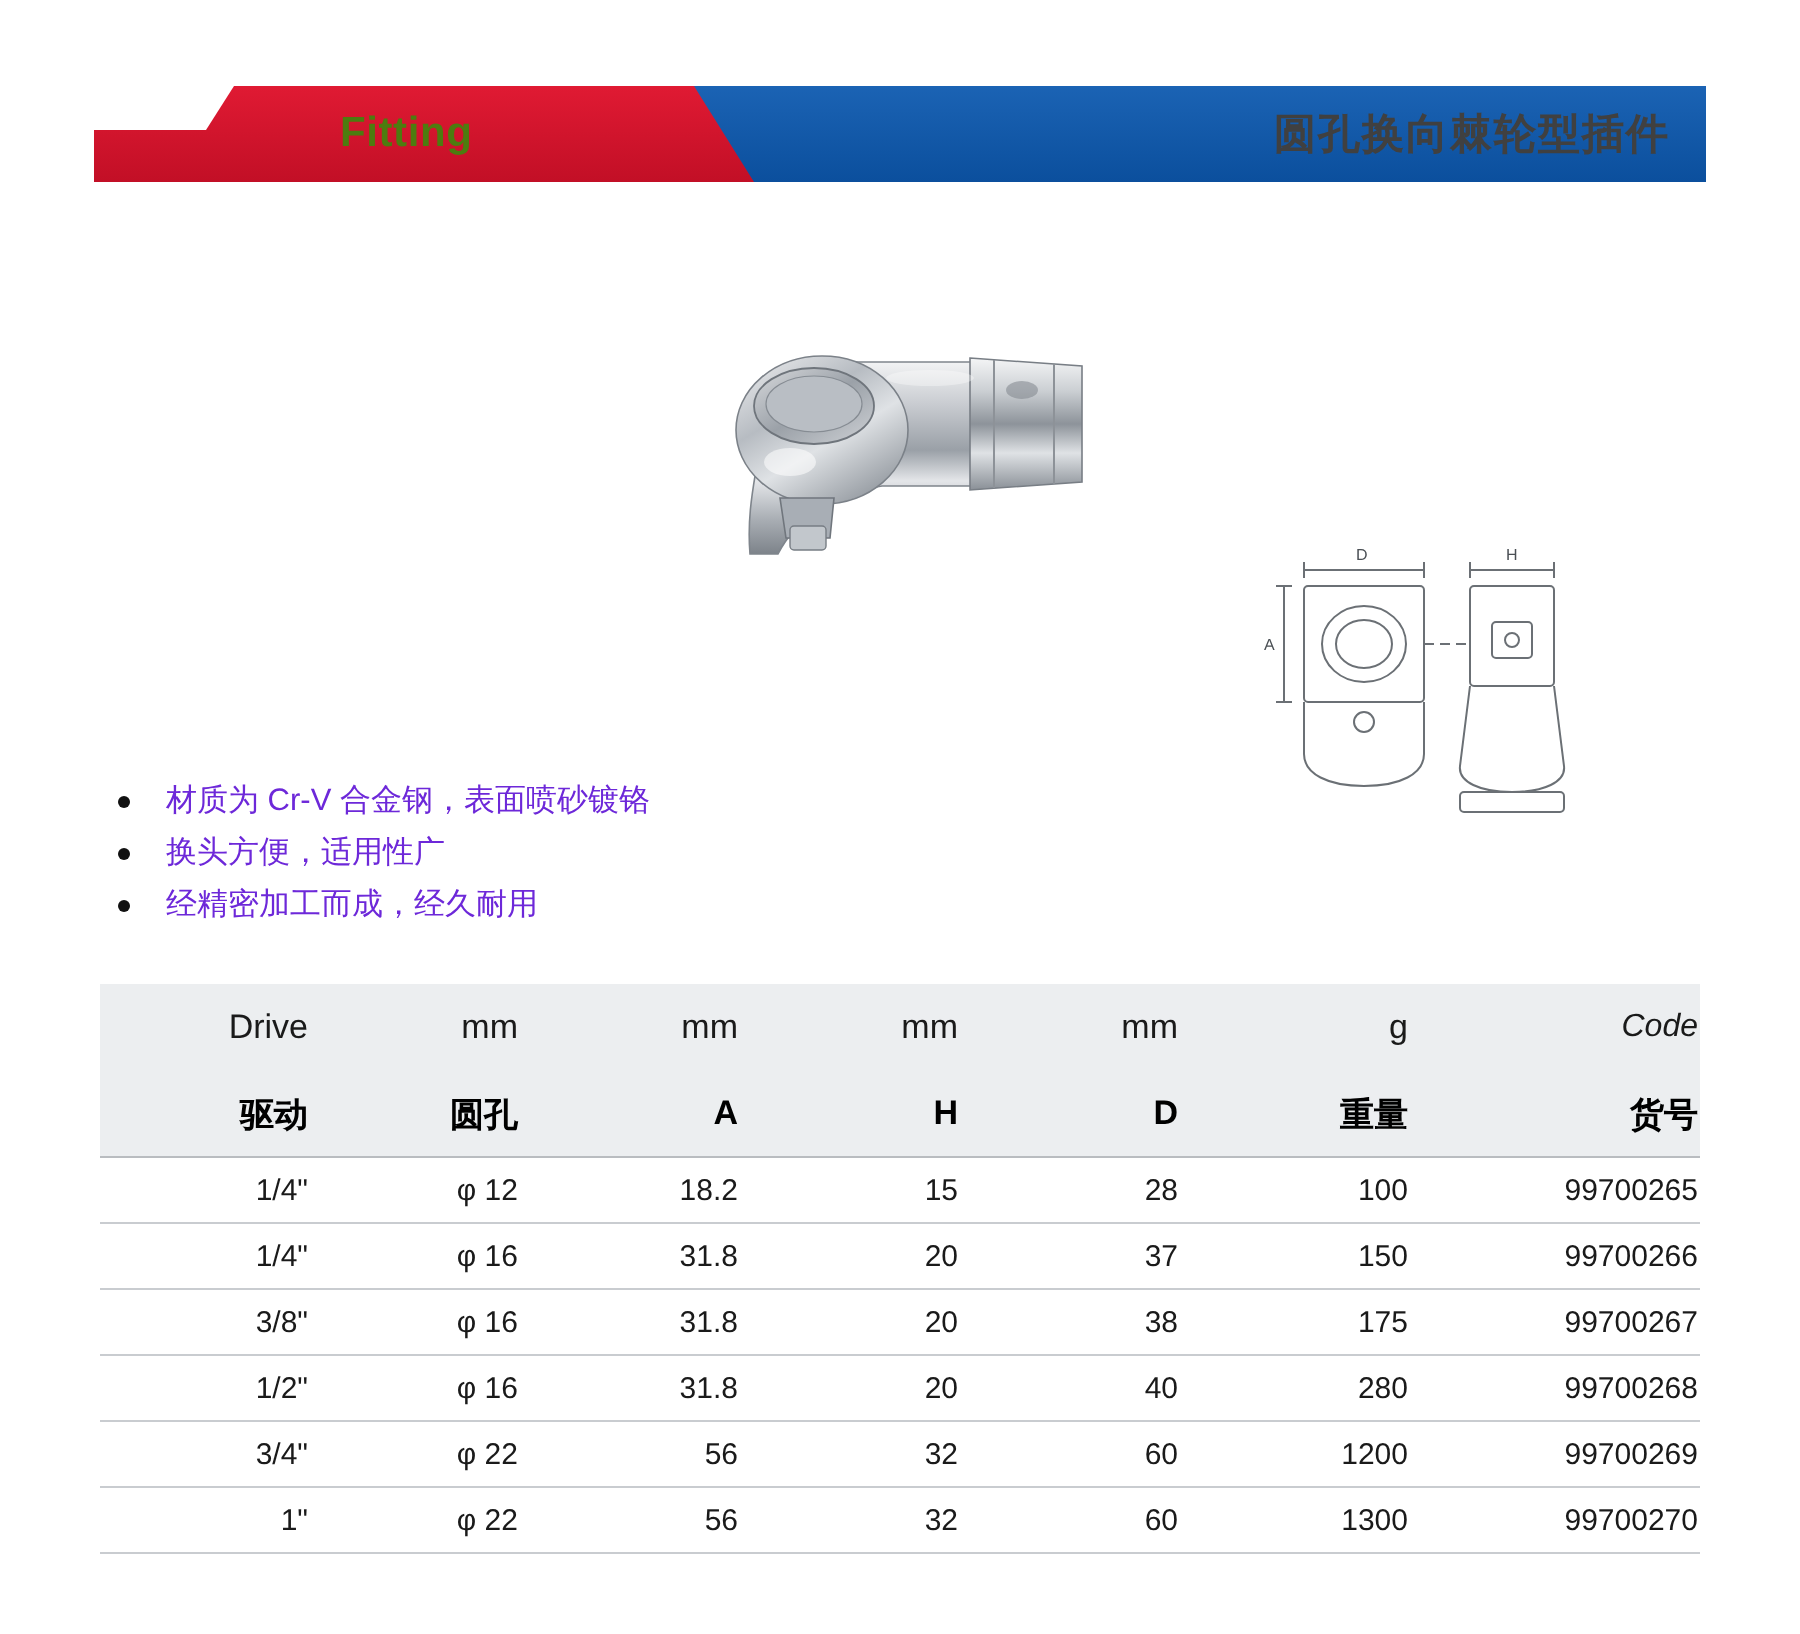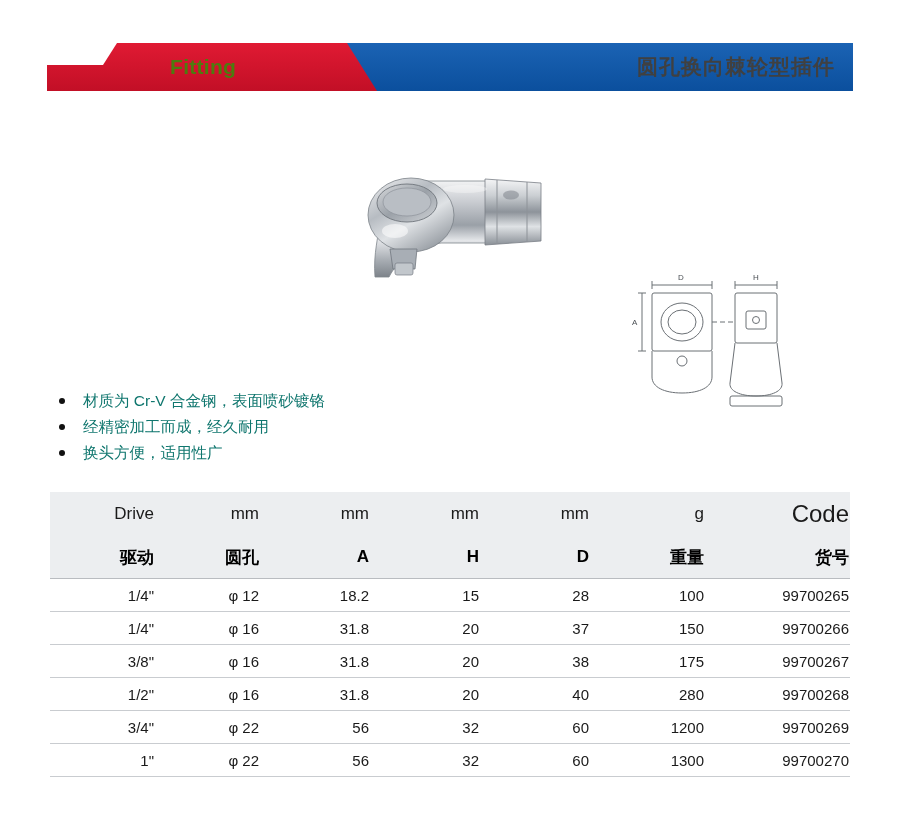--- a/index.html
+++ b/index.html
@@ -98,21 +98,21 @@
     width: 520px;
     list-style: none;
     margin: 0;
     padding: 0;
   }
   .bullets li {
     position: relative;
     padding-left: 28px;
     font-size: 15.5px;
     line-height: 26px;
-    color: #0f766e;
+    color: #6d28d9;
   }
   .bullets li .dot {
     position: absolute;
     left: 4px;
     top: 10px;
     width: 6px;
     height: 6px;
     border-radius: 50%;
     background: #111111;
   }
@@ -138,21 +138,22 @@
     text-align: right;
     font-weight: normal;
   }
   .hdr-unit td {
     background: #eceef0;
     height: 42px;
     font-size: 17px;
     color: #1a1a1a;
   }
   .hdr-unit td.code-cell {
-    font-size: 24px;
+    font-size: 16px;
+    font-style: italic;
   }
   .hdr-name td {
     background: #eceef0;
     height: 40px;
     font-size: 17px;
     font-weight: bold;
     color: #000000;
     border-bottom: 1px solid #b9bcc0;
   }
   .data-row td {
@@ -261,25 +262,25 @@
   </svg>
 </div>
 
 <ul class="bullets">
   <li>
     <span class="dot"></span>
     <span>材质为 Cr-V 合金钢，表面喷砂镀铬</span>
   </li>
   <li>
     <span class="dot"></span>
-    <span>经精密加工而成，经久耐用</span>
+    <span>换头方便，适用性广</span>
   </li>
   <li>
     <span class="dot"></span>
-    <span>换头方便，适用性广</span>
+    <span>经精密加工而成，经久耐用</span>
   </li>
 </ul>
 
 <table class="spec-table">
   <colgroup>
     <col class="c1">
       <col class="c2">
       <col class="c3">
       <col class="c4">
       <col class="c5">

